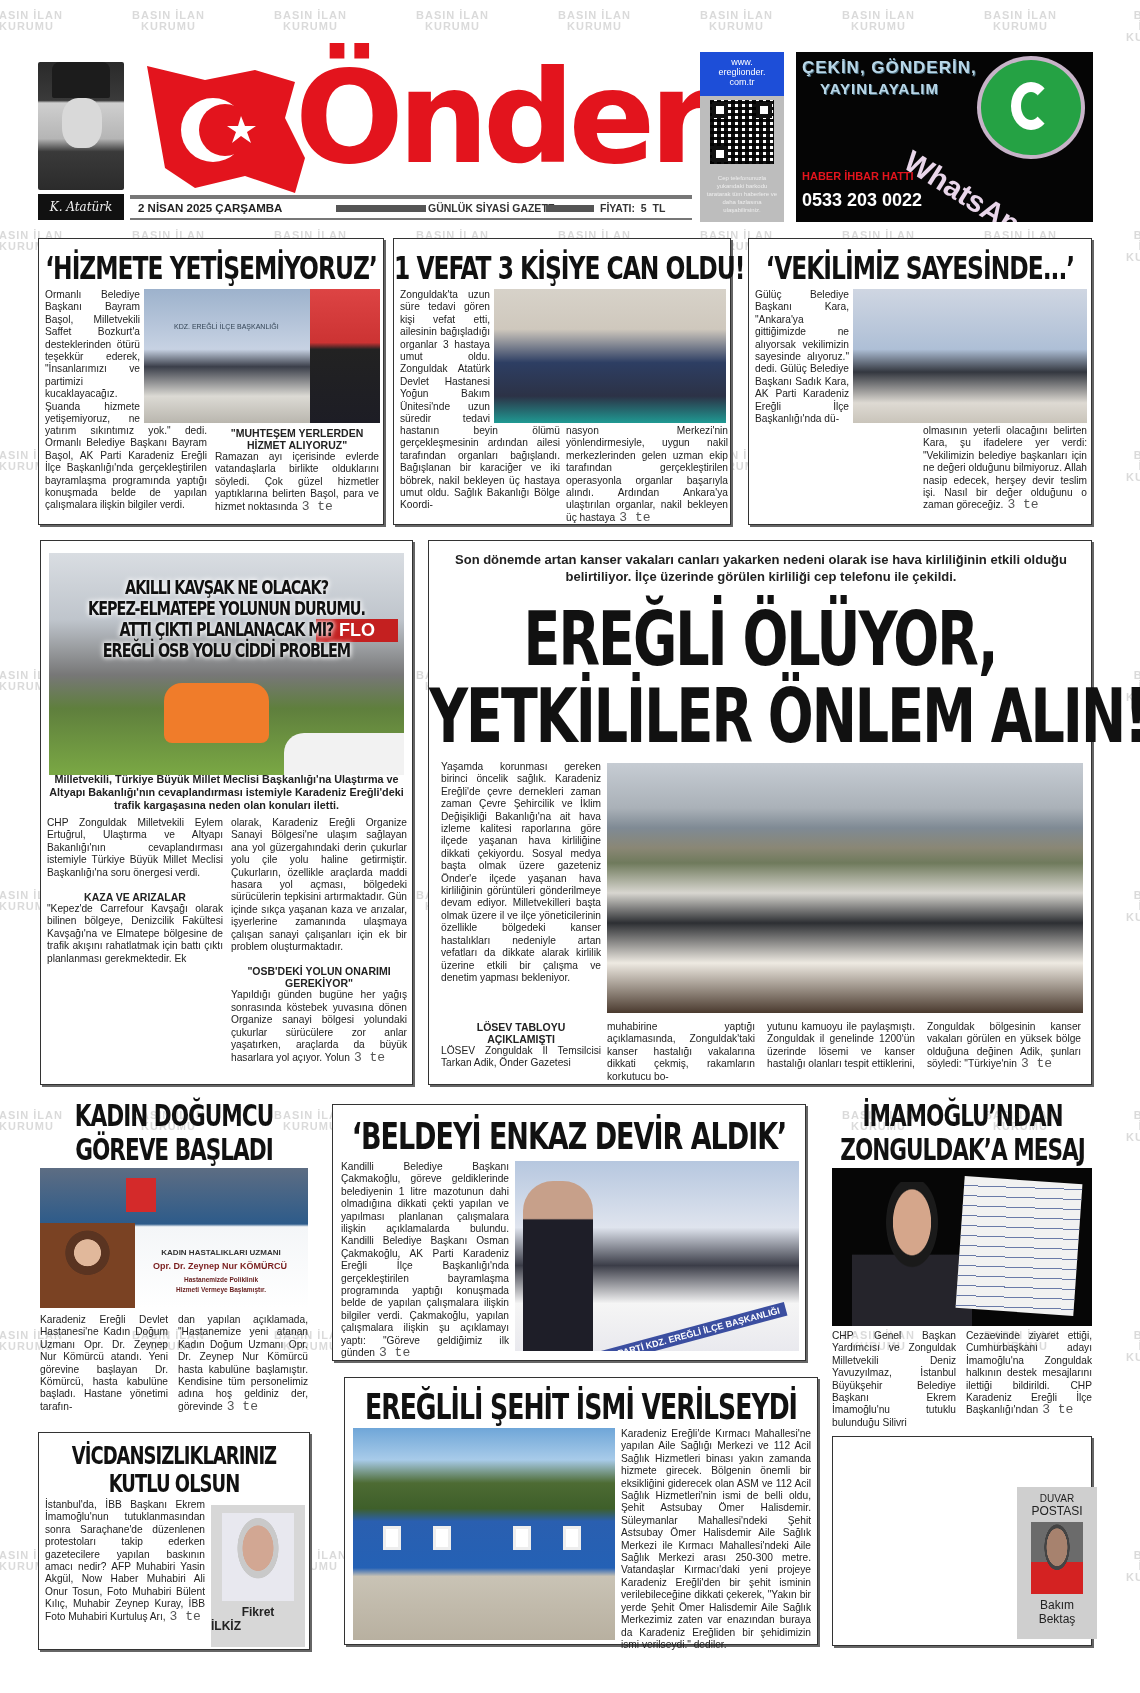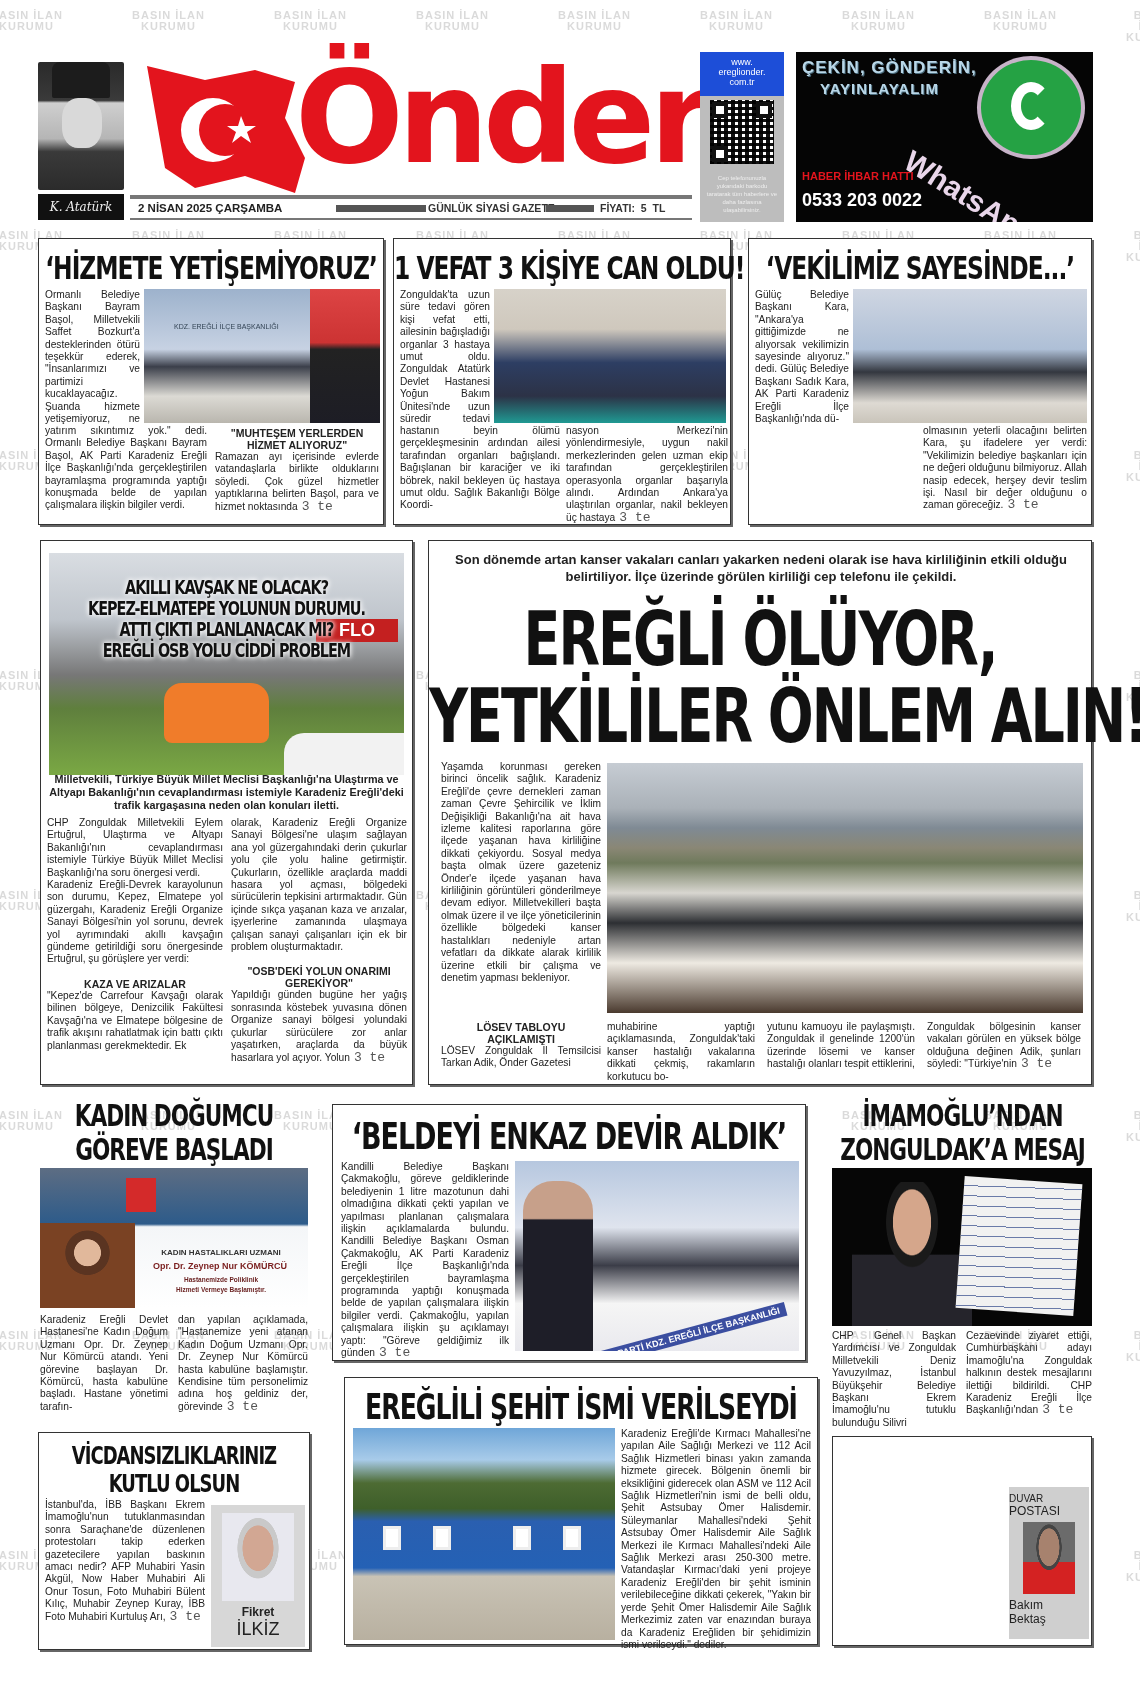--- a/index.html
+++ b/index.html
@@ -393,21 +393,20 @@
     <div style="position:absolute;left:0;top:22px;width:100%;text-align:center">
       <div class="hl" style="font-size:16px;margin:5px 0;text-shadow:0 0 4px #fff,0 0 6px #fff">AKILLI KAVŞAK NE OLACAK?</div>
       <div class="hl" style="font-size:16px;margin:5px 0;text-shadow:0 0 4px #fff,0 0 6px #fff">KEPEZ-ELMATEPE YOLUNUN DURUMU.</div>
       <div class="hl" style="font-size:16px;margin:5px 0;text-shadow:0 0 4px #fff,0 0 6px #fff">ATTI ÇIKTI PLANLANACAK MI?</div>
       <div class="hl" style="font-size:16px;margin:5px 0;text-shadow:0 0 4px #fff,0 0 6px #fff">EREĞLİ OSB YOLU CİDDİ PROBLEM</div>
     </div>
   </div>
   <div style="position:absolute;left:8px;top:232px;width:355px;font-size:10.8px;font-weight:bold;text-align:center;line-height:13px;color:#222">Milletvekili, Türkiye Büyük Millet Meclisi Başkanlığı'na Ulaştırma ve Altyapı Bakanlığı'nın cevaplandırması istemiyle Karadeniz Ereğli'deki trafik kargaşasına neden olan konuları iletti.</div>
   <div style="position:absolute;left:6px;top:276px;width:176px">
     <div class="txt">CHP Zonguldak Milletvekili Eylem Ertuğrul, Ulaştırma ve Altyapı Bakanlığı'nın cevaplandırması istemiyle Türkiye Büyük Millet Meclisi Başkanlığı'na soru önergesi verdi.</div>
-    <div class="txt">Karadeniz Ereğli-Devrek karayolunun son durumu, Kepez, Elmatepe yol güzergahı, Karadeniz Ereğli Organize Sanayi Bölgesi'nin yol sorunu, devrek yol ayrımındaki akıllı kavşağın gündeme getirildiği soru önergesinde Ertuğrul, şu görüşlere yer verdi:</div>
     <div class="sub" style="margin-top:12px">KAZA VE ARIZALAR</div>
     <div class="txt">"Kepez'de Carrefour Kavşağı olarak bilinen bölgeye, Denizcilik Fakültesi Kavşağı'na ve Elmatepe bölgesine de trafik akışını rahatlatmak için battı çıktı planlanması gerekmektedir. Ek</div>
   </div>
   <div style="position:absolute;left:190px;top:276px;width:176px">
     <div class="txt">olarak, Karadeniz Ereğli Organize Sanayi Bölgesi'ne ulaşım sağlayan ana yol güzergahındaki derin çukurlar yolu çile yolu haline getirmiştir. Çukurların, özellikle araçlarda maddi hasara yol açması, bölgedeki sürücülerin tepkisini artırmaktadır. Gün içinde sıkça yaşanan kaza ve arızalar, işyerlerine zamanında ulaşmaya çalışan sanayi çalışanları için ek bir problem oluşturmaktadır.</div>
     <div class="sub" style="margin-top:12px">"OSB'DEKİ YOLUN ONARIMI GEREKİYOR"</div>
     <div class="txt"><span>Yapıldığı günden bugüne her yağış sonrasında köstebek yuvasına dönen Organize sanayi bölgesi yolundaki çukurlar sürücülere zor anlar yaşatırken, araçlarda da büyük hasarlara yol açıyor. Yolun</span><span class="more">3 te</span></div>
   </div>
 </div>
 
@@ -472,25 +471,25 @@
   <div class="txt" style="position:absolute;left:276px;top:50px;width:190px">Karadeniz Ereğli'de Kırmacı Mahallesi'ne yapılan Aile Sağlığı Merkezi ve 112 Acil Sağlık Hizmetleri binası yakın zamanda hizmete girecek. Bölgenin önemli bir eksikliğini giderecek olan ASM ve 112 Acil Sağlık Hizmetleri'nin ismi de belli oldu, Şehit Astsubay Ömer Halisdemir. Süleymanlar Mahallesi'ndeki Şehit Astsubay Ömer Halisdemir Aile Sağlık Merkezi ile Kırmacı Mahallesi'ndeki Aile Sağlık Merkezi arası 250-300 metre. Vatandaşlar Kırmacı'daki yeni projeye Karadeniz Ereğli'den bir şehit isminin verilebileceğine dikkati çekerek, "Yakın bir yerde Şehit Ömer Halisdemir Aile Sağlık Merkezimiz zaten var enazından buraya da Karadeniz Ereğliden bir şehidimizin ismi verilseydi." dediler.</div>
 </div>
 
 <div class="box" style="left:38px;top:1432px;width:272px;height:218px">
   <div class="hl" style="position:absolute;left:0;top:12px;width:100%;font-size:20px">VİCDANSIZLIKLARINIZ</div>
   <div class="hl" style="position:absolute;left:0;top:40px;width:100%;font-size:20px">KUTLU OLSUN</div>
   <div class="txt" style="position:absolute;left:6px;top:66px;width:160px"><span>İstanbul'da, İBB Başkanı Ekrem İmamoğlu'nun tutuklanmasından sonra Saraçhane'de düzenlenen protestoları takip ederken gazetecilere yapılan baskının amacı nedir? AFP Muhabiri Yasin Akgül, Now Haber Muhabiri Ali Onur Tosun, Foto Muhabiri Bülent Kılıç, Muhabir Zeynep Kuray, İBB Foto Muhabiri Kurtuluş Arı,</span><span class="more">3 te</span></div>
   <div style="position:absolute;left:172px;top:72px;width:94px;height:142px;background:#d7d7d7">
     <div style="margin:8px auto 0;width:72px;height:88px;background:radial-gradient(ellipse at 50% 40%,#d2a793 0 30%,#c9c9c9 31% 40%,#e8e8ef 41% 100%)"></div>
     <div style="text-align:center;font-weight:bold;font-size:12px;margin-top:4px">Fikret</div>
-    <div style="text-align:center;font-weight:normal;font-size:18px">İLKİZ</div>
+    <div style="font-weight:bold;font-size:12px">İLKİZ</div>
   </div>
 </div>
 
 <div class="box" style="left:832px;top:1436px;width:260px;height:210px">
-  <div style="position:absolute;left:176px;top:50px;width:80px;height:152px;background:#cfcfcf;">
+  <div style="position:absolute;left:184px;top:50px;width:80px;height:152px;background:#cfcfcf;text-align:center">
     <div style="font-size:10px;margin-top:6px">DUVAR</div>
     <div style="font-size:12px">POSTASI</div>
     <div style="margin:4px auto 0;width:52px;height:72px;background:radial-gradient(ellipse at 50% 35%,#a7826e 0 28%,#444 29% 34%,transparent 35%),linear-gradient(180deg,#6b6b6b 0 55%,#d42222 56% 100%)"></div>
     <div style="font-size:12px;margin-top:4px">Bakım</div>
     <div style="font-size:12px">Bektaş</div>
   </div>
 </div>
 
 </body></html>

